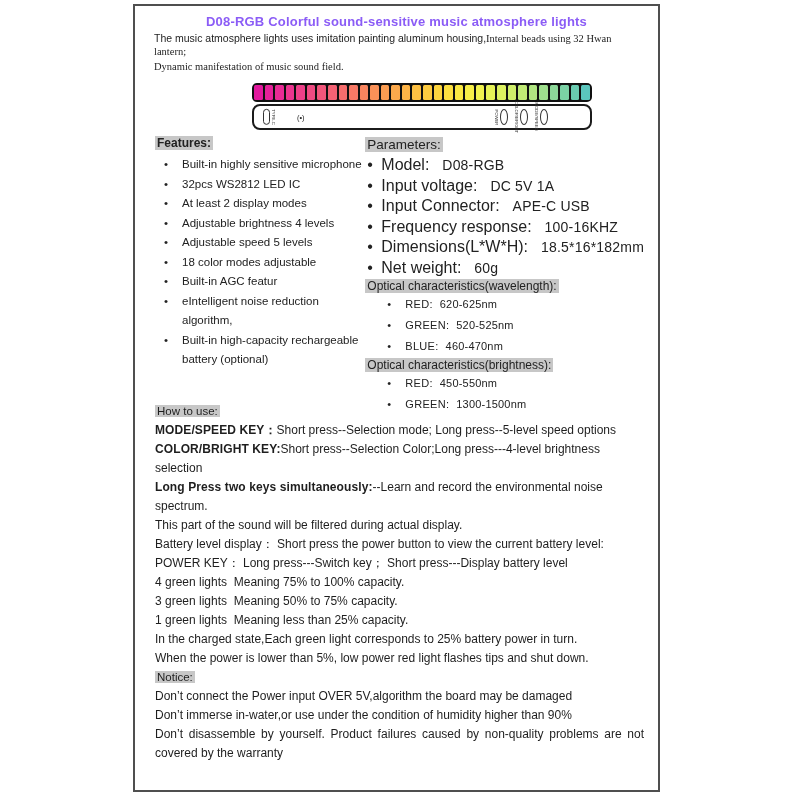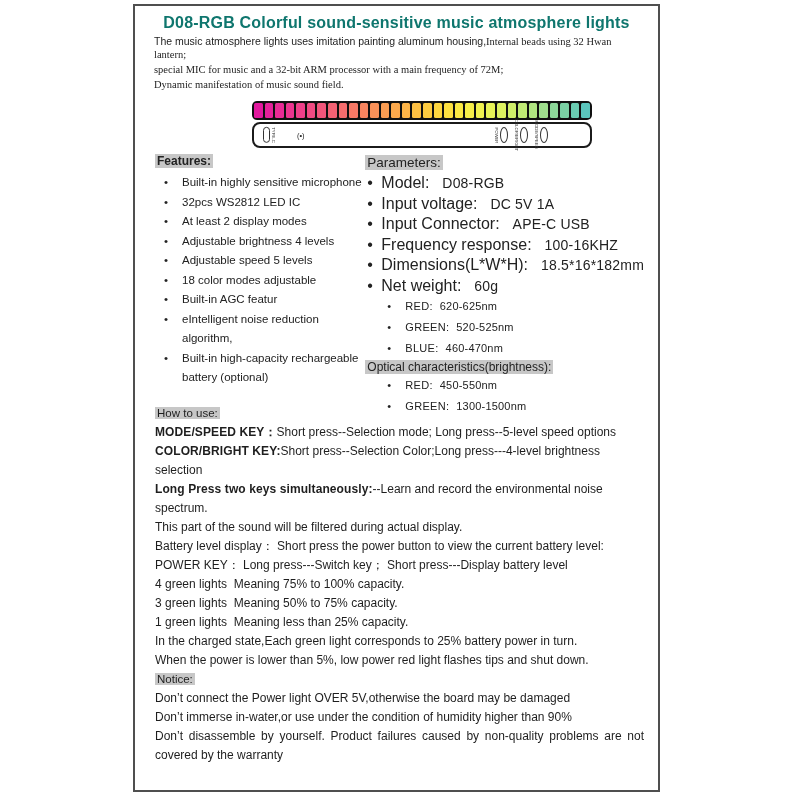--- a/index.html
+++ b/index.html
@@ -1,21 +1,21 @@
 <!DOCTYPE html>
 <html><head>
 <meta charset="utf-8">
 <style>
   * { margin:0; padding:0; box-sizing:border-box; }
   html,body { width:800px; height:800px; background:#ffffff; font-family:"Liberation Sans", sans-serif; color:#222; }
   .frame {
     position:absolute; left:133px; top:4px; width:527px; height:788px;
     border:2px solid #4f4f4f; background:#fff; overflow:hidden;
   }
-  .title { margin-top:8px; text-align:center; font-size:16px; font-weight:bold; letter-spacing:.2px; color:#0f766e; }
+  .title { margin-top:8px; text-align:center; font-size:13px; font-weight:bold; letter-spacing:.2px; color:#8b5cf6; }
   .intro { margin:3px 14px 0 19px; font-size:10.5px; line-height:12px; color:#1d1d1d; }
   .serif { font-family:"Liberation Serif", serif; }
 
   
   .device { width:340px; margin:10px 0 0 117px; }
   .led-strip {
     display:flex; gap:2px; padding:2px; height:19px;
     background:#101010; border-radius:5px;
   }
   .led-cell { flex:1; border-radius:1.5px; }
@@ -63,21 +63,20 @@
   .bodytext b { letter-spacing:.1px;margin-top:23px; }
 </style>
 </head>
 <body>
 
 <div class="frame">
 
   <h1 class="title">D08-RGB Colorful sound-sensitive music atmosphere lights</h1>
 
   <p class="intro"><span>The music atmosphere lights uses imitation painting aluminum housing,</span><span class="serif">Internal beads using 32 Hwan lantern;</span></p>
-  <p class="intro serif">special MIC for music and a 32-bit ARM processor with a main frequency of 72M;</p>
   <p class="intro serif">Dynamic manifestation of music sound field.</p>
 
   <div class="device">
     <div class="led-strip">
 
         <div class="led-cell" style="background: rgb(226, 24, 158);"></div>
 
         <div class="led-cell" style="background: rgb(229, 33, 154);"></div>
 
         <div class="led-cell" style="background: rgb(232, 43, 149);"></div>
@@ -205,20 +204,21 @@
           <li><span class="blt">•</span><span class="param-label">Input Connector:</span><span class="param-value">APE-C USB</span></li>
 
           <li><span class="blt">•</span><span class="param-label">Frequency response:</span><span class="param-value">100-16KHZ</span></li>
 
           <li><span class="blt">•</span><span class="param-label">Dimensions(L*W*H):</span><span class="param-value">18.5*16*182mm</span></li>
 
           <li><span class="blt">•</span><span class="param-label">Net weight:</span><span class="param-value">60g</span></li>
 
       </ul>
 
+      <h2 class="h-opt"><span class="hl">Optical characteristics(wavelength):</span></h2>
       <ul class="opt-list">
 
           <li><span class="blt">•</span><span class="opt-label">RED:</span><span class="opt-value">620-625nm</span></li>
 
           <li><span class="blt">•</span><span class="opt-label">GREEN:</span><span class="opt-value">520-525nm</span></li>
 
           <li><span class="blt">•</span><span class="opt-label">BLUE:</span><span class="opt-value">460-470nm</span></li>
 
       </ul>
 
@@ -258,21 +258,21 @@
 
         <p><b></b><span>In the charged state,Each green light corresponds to 25% battery power in turn.</span></p>
 
         <p><b></b><span>When the power is lower than 5%, low power red light flashes tips and shut down.</span></p>
 
     </div>
 
     <p class="sect-head"><span class="hl">Notice:</span></p>
     <div>
 
-        <p><span>Don’t connect the Power light OVER 5V,otherwise the board may be damaged</span></p>
+        <p><span>Don’t connect the Power input OVER 5V,algorithm the board may be damaged</span></p>
 
         <p><span>Don’t immerse in-water,or use under the condition of humidity higher than 90%</span></p>
 
 
         <p style="text-align: justify;"><span>Don’t disassemble by yourself. Product failures caused by non-quality problems are not covered by the warranty</span></p>
 
     </div>
   </div>
 
 </div>

